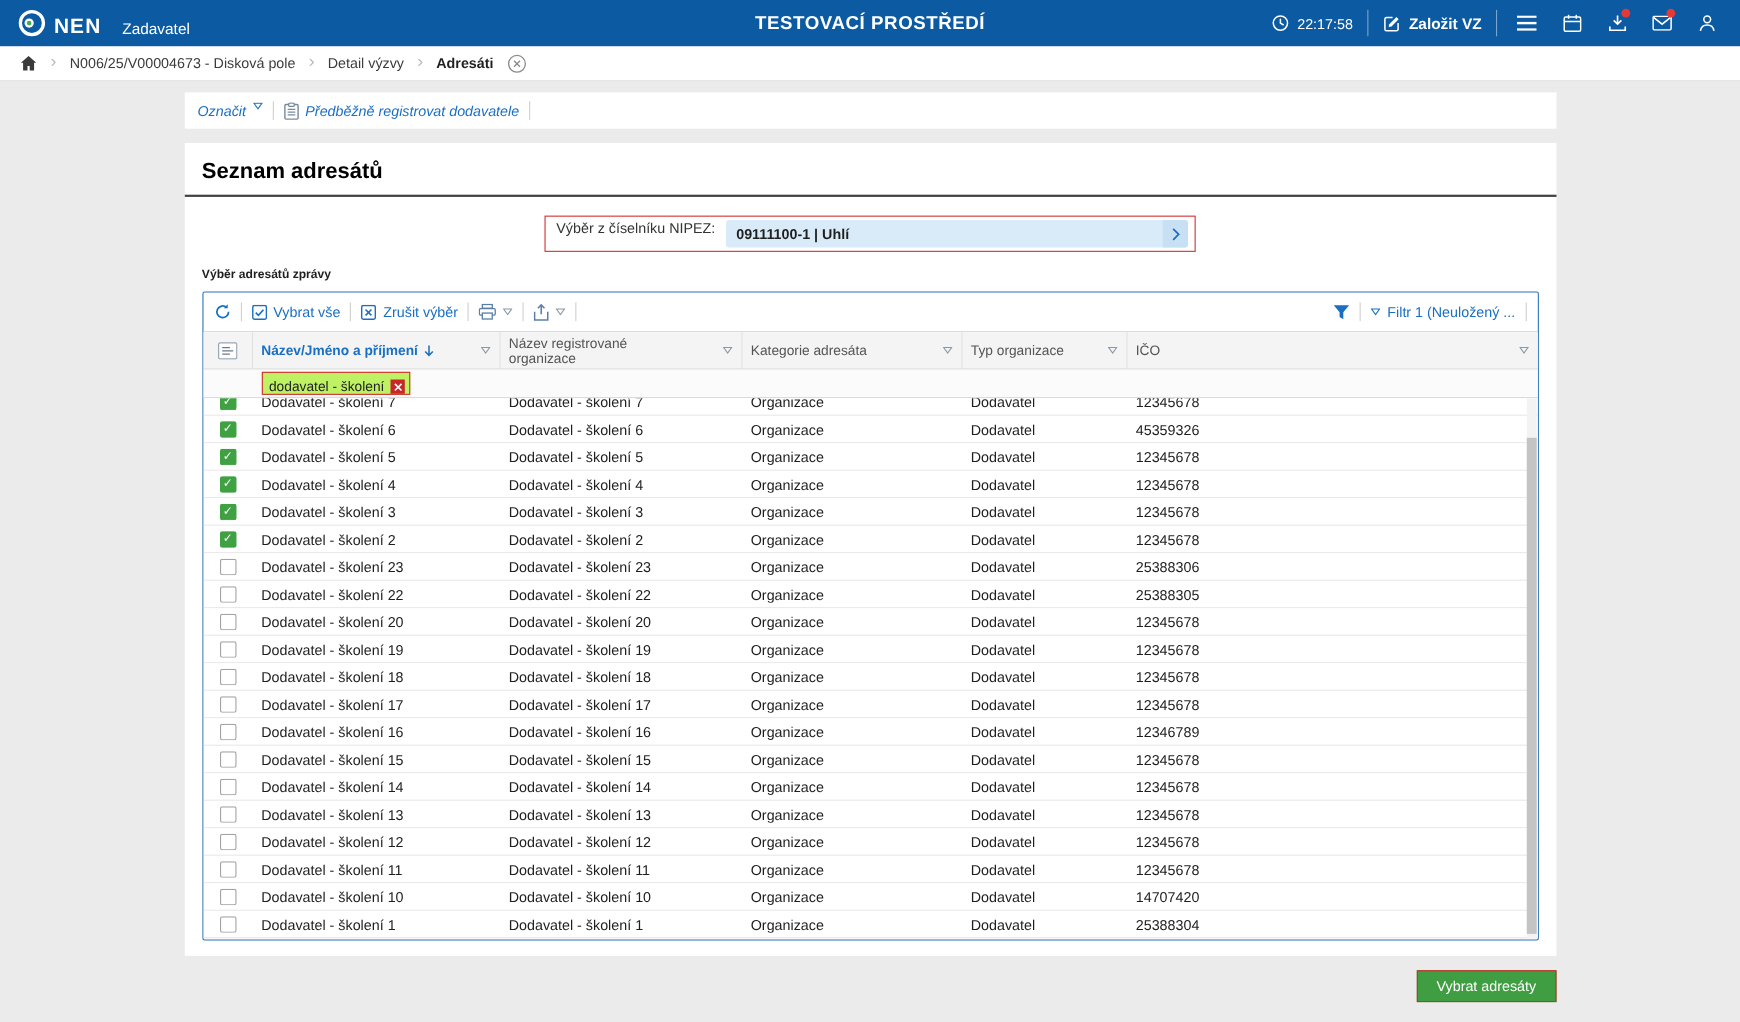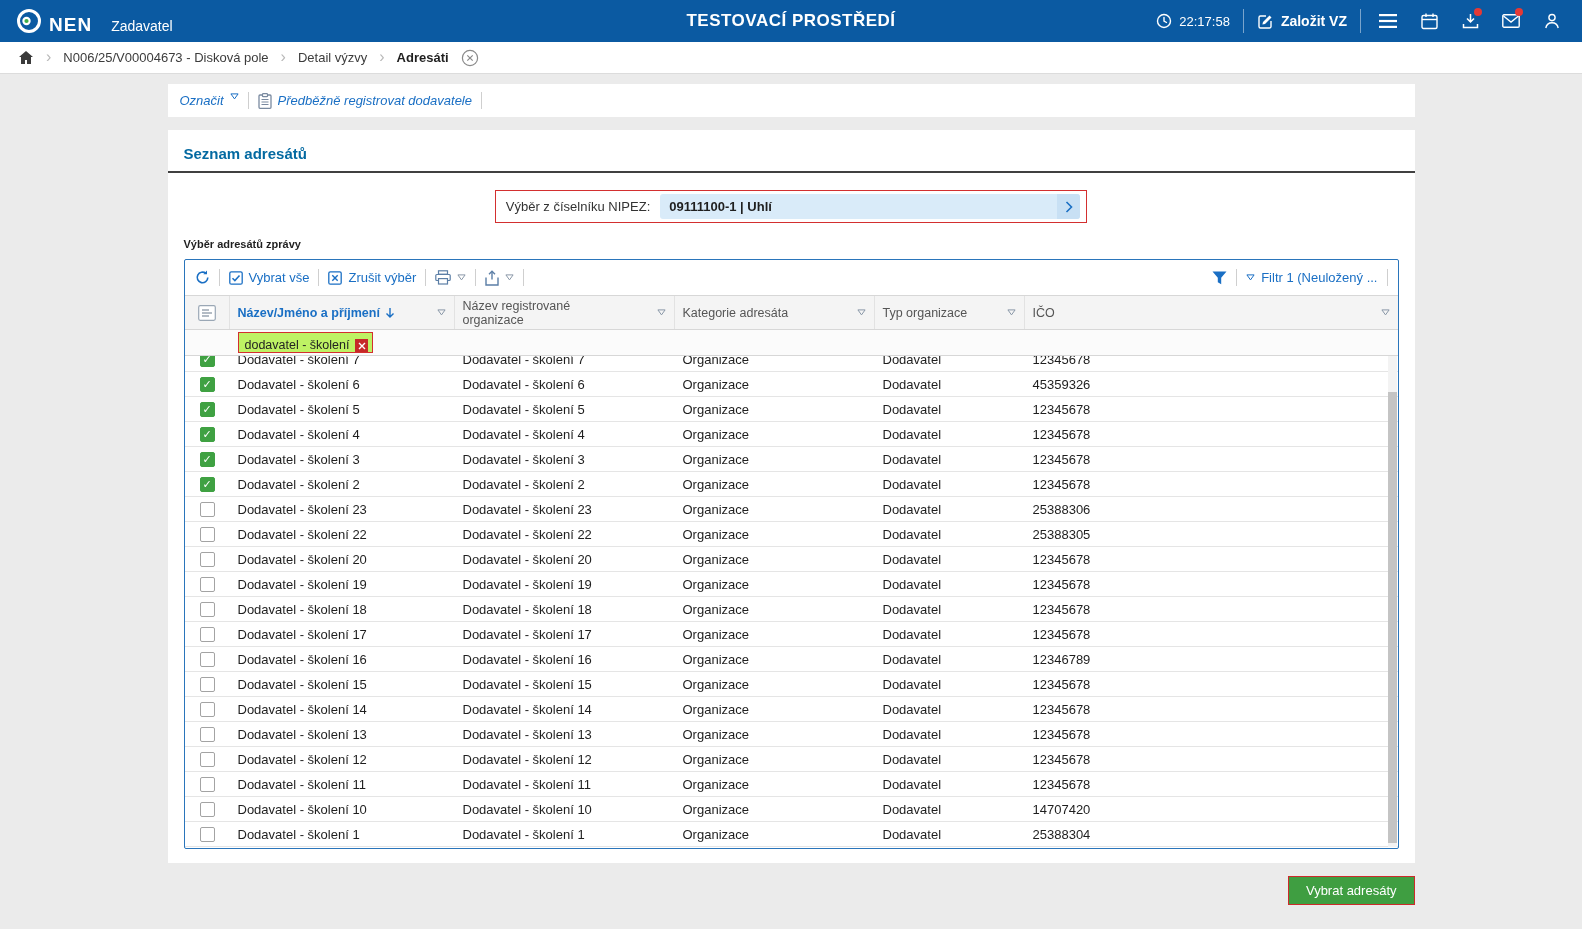--- a/index.html
+++ b/index.html
@@ -34,24 +34,24 @@
   .crumb-home,.crumb-close{display:flex;align-items:center;cursor:pointer;}
 
   
   .actionbar{margin-top:10px;background:#fff;height:33px;display:flex;align-items:center;padding:0 12px;gap:9px;}
   .ab-link{display:flex;align-items:flex-start;gap:6px;color:var(--c-link);font-size:13px;cursor:pointer;font-style:italic;}
   .vsep{width:1px;height:17px;background:#cfcfcf;}
 
   
   .panel{margin-top:13px;background:#fff;padding-bottom:14px;}
   .panel-head{border-bottom:2px solid #404040;padding:15px 16px 9px;}
-  .panel-head h2{font-size:15px;font-weight:bold;color:#0369a1;}
+  .panel-head h2{font-size:20px;font-weight:bold;color:#000000;}
 
   .nipez-wrap{display:flex;justify-content:center;margin-top:17px;}
-  .nipez-group{display:flex;align-items:center;gap:10px;border:1px solid var(--c-red);padding:3px 6px 3px 10px;background:#fff;}
+  .nipez-group{display:flex;align-items:flex-start;gap:10px;border:1px solid var(--c-red);padding:3px 6px 3px 10px;background:#fff;}
   .nipez-label{font-size:13px;color:#333;}
   .nipez-input{width:420px;height:25px;background:#d9ebf9;display:flex;align-items:center;justify-content:space-between;padding-left:9px;cursor:pointer;border-radius:3px;}
   .nipez-value{font-weight:bold;font-size:13px;color:#1f1f1f;}
   .nipez-btn{width:23px;height:25px;background:#c8e0f4;border:none;display:flex;align-items:center;justify-content:center;cursor:pointer;border-radius:0 3px 3px 0;}
 
   .subsec{font-size:11px;font-weight:bold;color:#1f1f1f;margin:15px 16px 9px;}
 
   
   .grid{margin:0 16px;border:1px solid var(--c-border);background:#fff;border-radius:2px;}
   .gtoolbar{height:36px;display:flex;align-items:center;padding:0 10px;gap:9px;border-bottom:1px solid #d7d7d7;}

